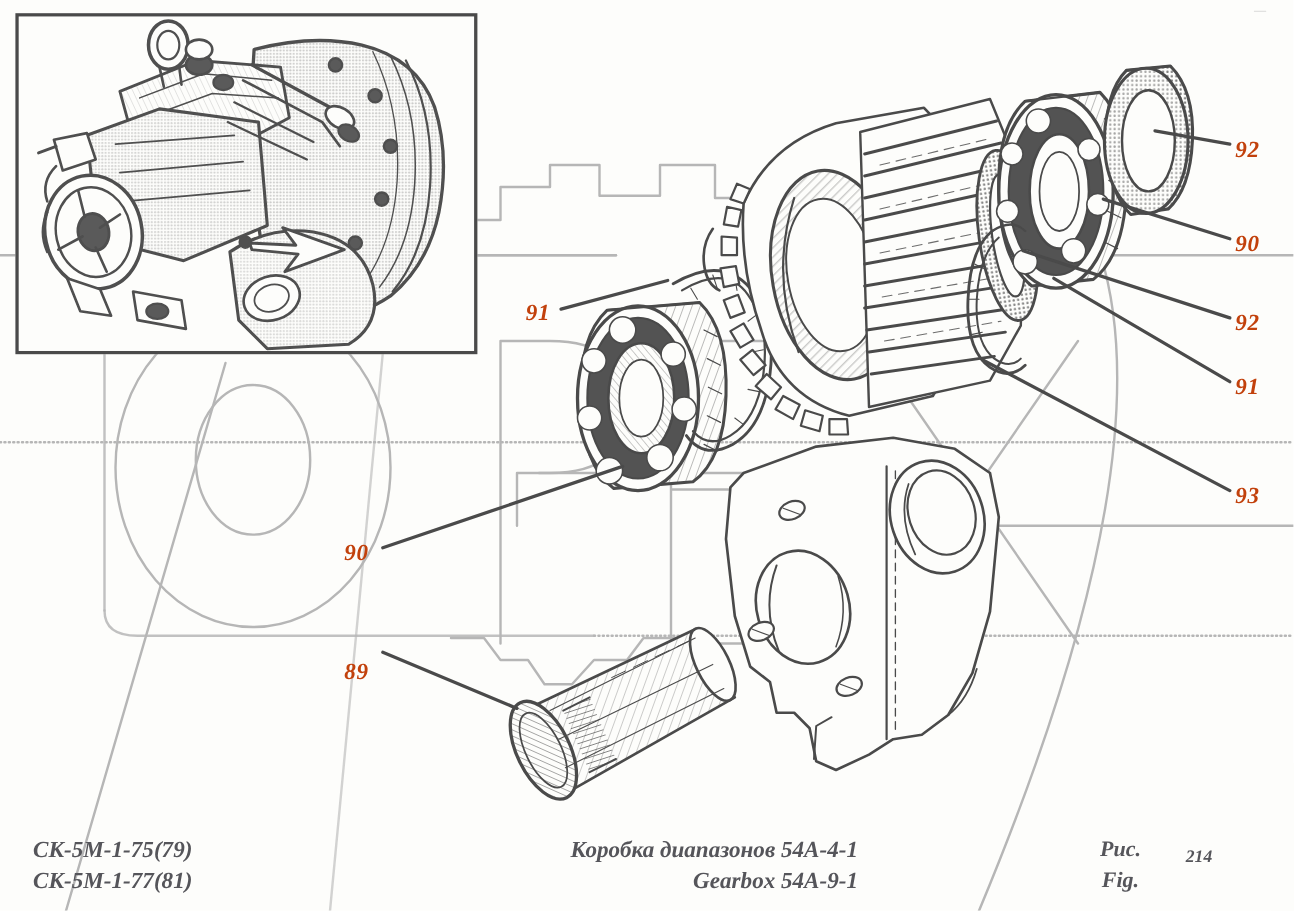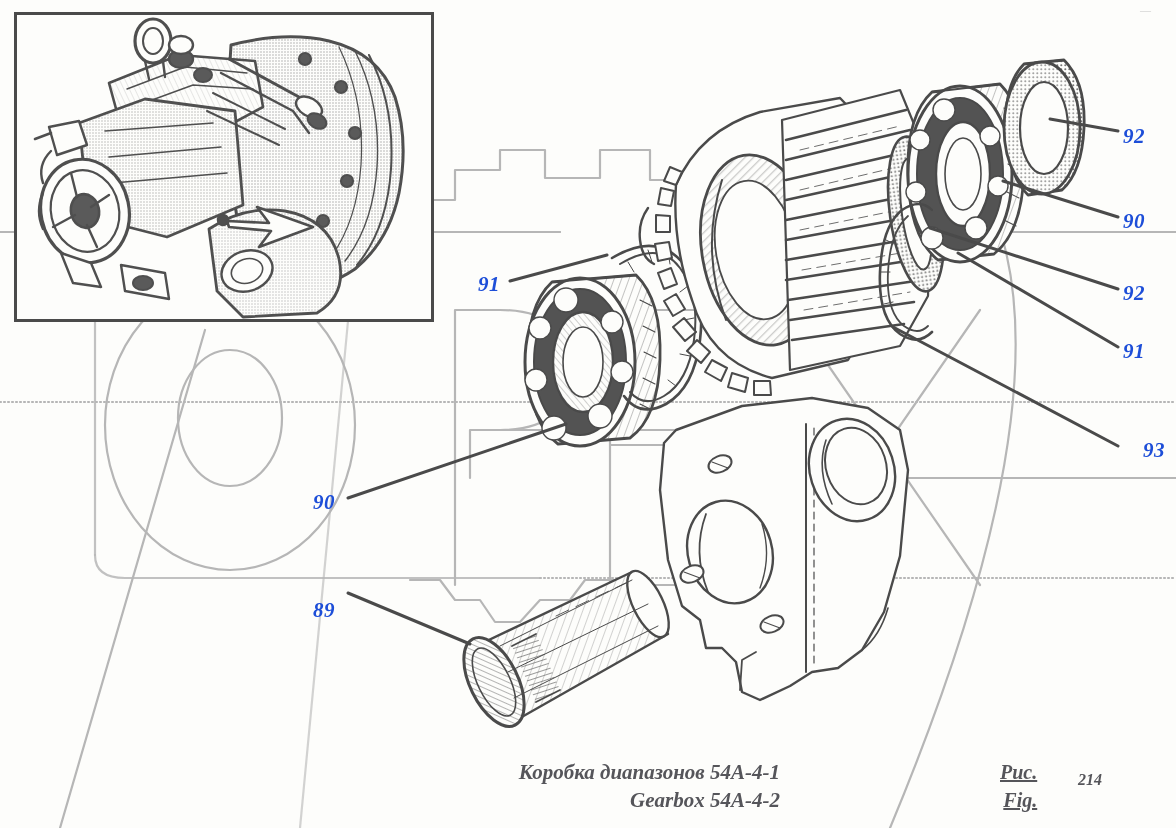--- a/index.html
+++ b/index.html
@@ -46,21 +46,21 @@
   #inset-svg { display: block; width: 100%; height: 100%; }
 
   
   .callout {
     position: absolute;
     z-index: 5;
     font-family: "Liberation Serif", "DejaVu Serif", serif;
     font-style: italic;
     font-weight: bold;
     font-size: 21px;
-    color: #1d4ed8;
+    color: #c2410c;
     letter-spacing: 0.5px;
     white-space: nowrap;
   }
   
   .caption {
     position: absolute;
     z-index: 6;
     font-family: "Liberation Serif", "DejaVu Serif", serif;
     font-style: italic;
     font-weight: bold;
@@ -79,22 +79,21 @@
     width: 360px;
     text-align: right;
     font-size: 21px;
     line-height: 28px;
   }
   #cap-fig-labels {
     left: 1000px;
     top: 758px;
     font-size: 20px;
     line-height: 28px;
-    text-align: right;
-    text-decoration: underline;
+    text-align: center;
   }
   #cap-fig-number {
     left: 1078px;
     top: 771px;
     font-size: 16px;
   }
   .cap-line { display: block; }
   #corner-mark {
     position: absolute;
     left: 1140px;
@@ -471,26 +470,30 @@
     </svg>
   </div>
 
   <div class="callout" style="left:478px; top:272px;">91</div>
   <div class="callout" style="left:313px; top:490px;">90</div>
   <div class="callout" style="left:313px; top:598px;">89</div>
   <div class="callout" style="left:1123px; top:124px;">92</div>
   <div class="callout" style="left:1123px; top:209px;">90</div>
   <div class="callout" style="left:1123px; top:281px;">92</div>
   <div class="callout" style="left:1123px; top:339px;">91</div>
-  <div class="callout" style="left:1123px; top:438px;margin-left:20px;">93</div>
-
+  <div class="callout" style="left:1123px; top:438px;">93</div>
+
+  <div class="caption" id="cap-left">
+    <span class="cap-line">СК-5М-1-75(79)</span>
+    <span class="cap-line">СК-5М-1-77(81)</span>
+  </div>
 
   <div class="caption" id="cap-center">
     <span class="cap-line">Коробка диапазонов 54А-4-1</span>
-    <span class="cap-line">Gearbox 54А-4-2</span>
+    <span class="cap-line">Gearbox 54А-9-1</span>
   </div>
 
   <div class="caption" id="cap-fig-labels">
     <span class="cap-line">Рис.</span>
     <span class="cap-line">Fig.</span>
   </div>
 
   <div class="caption" id="cap-fig-number">214</div>
 
   <div id="corner-mark">—</div>

